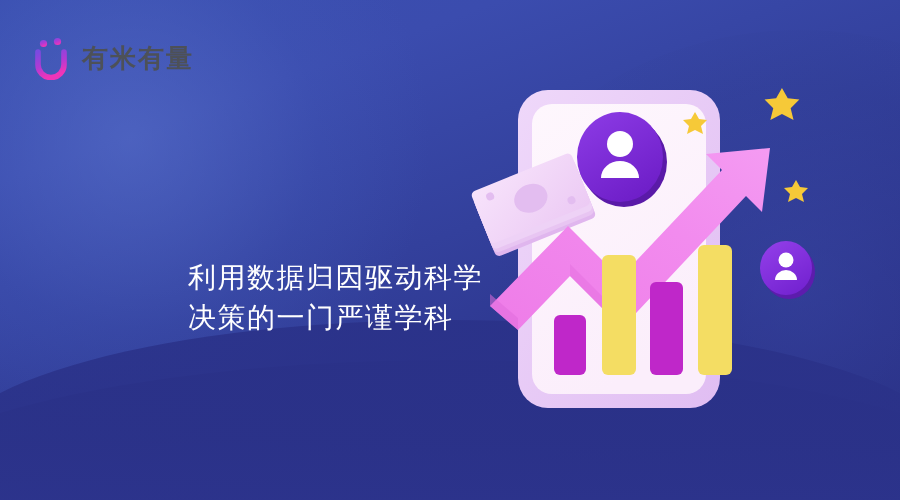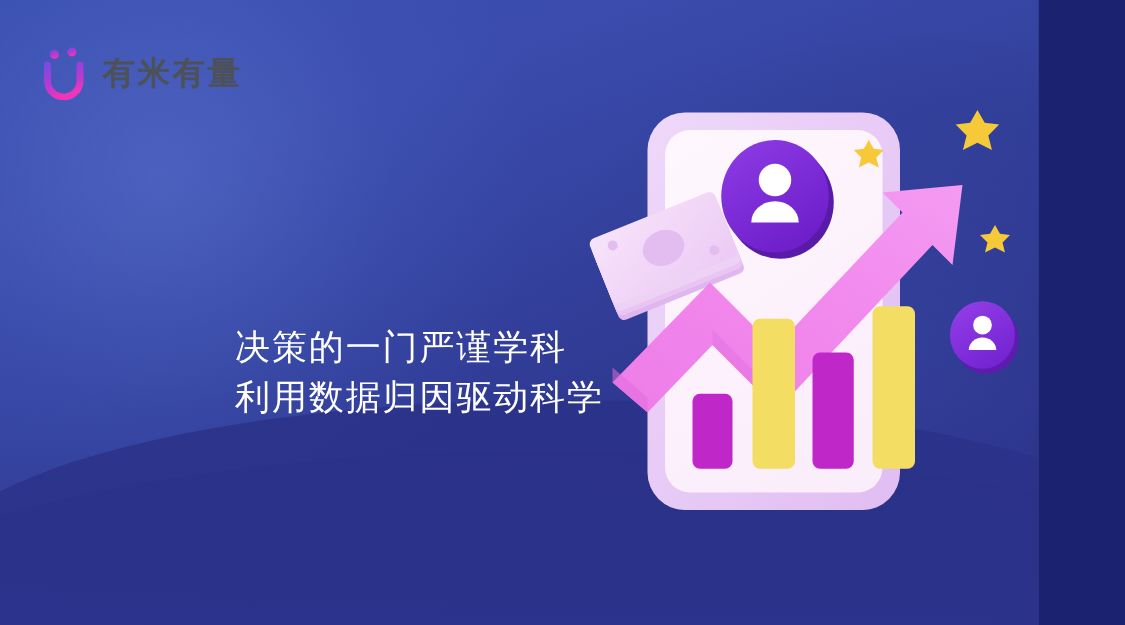--- a/index.html
+++ b/index.html
@@ -2,21 +2,21 @@
 <html><head>
 <meta charset="utf-8">
 <style>
   html, body {
     margin: 0;
     padding: 0;
     background: #1b2270;
   }
   #stage {
     position: relative;
-    width: 831px;
+    width: 900px;
     height: 500px;
     overflow: hidden;
     font-family: "Liberation Sans", "DejaVu Sans", sans-serif;
     background: linear-gradient(160deg, #3a4fb0 0%, #3b4cae 22%, #33409c 48%, #2c348c 72%, #272c80 100%);
   }
 
   
   .bg-glow-left {
     position: absolute;
     left: -180px; top: -140px;
@@ -142,22 +142,22 @@
         <circle cx="13.5" cy="7.5" r="3.6" fill="url(#lg)"></circle>
         <circle cx="27.5" cy="5.5" r="3.6" fill="url(#lg)"></circle>
         <path d="M8 16 V28.5 A13 13 0 0 0 34 28.5 V16" stroke="url(#lg)" stroke-width="5.6" fill="none" stroke-linecap="round"></path>
       </svg>
     </span>
     <span class="logo-text">有米有量</span>
   </div>
 
 
   <div class="subhead">
+    <div class="subhead-line">利用数据归因驱动科学</div>
     <div class="subhead-line">决策的一门严谨学科</div>
-    <div class="subhead-line">利用数据归因驱动科学</div>
   </div>
 
   <div class="illus">
     <svg width="430" height="400" viewBox="0 0 430 400">
       <defs>
         <linearGradient id="phoneFrame" x1="0" y1="0" x2="1" y2="1">
           <stop offset="0%" stop-color="#efd8fa"></stop>
           <stop offset="100%" stop-color="#e0bdf2"></stop>
         </linearGradient>
         <linearGradient id="phoneScreen" x1="0" y1="0" x2="0.4" y2="1">

